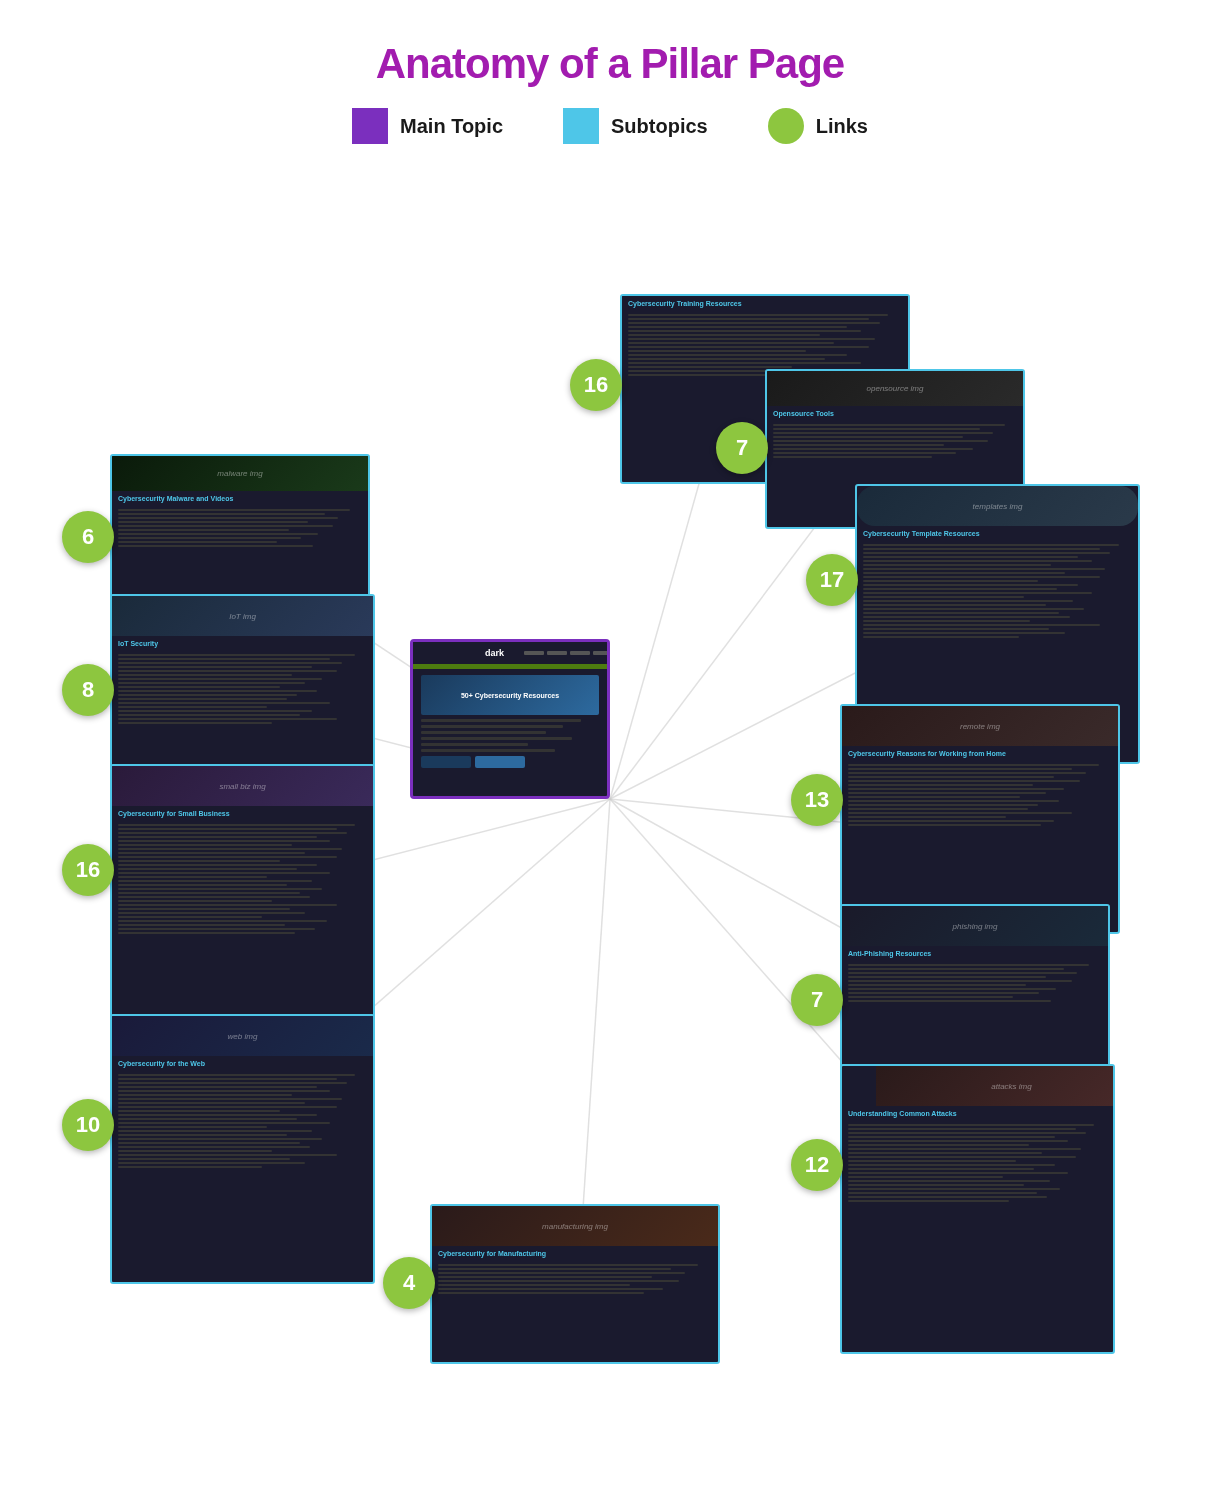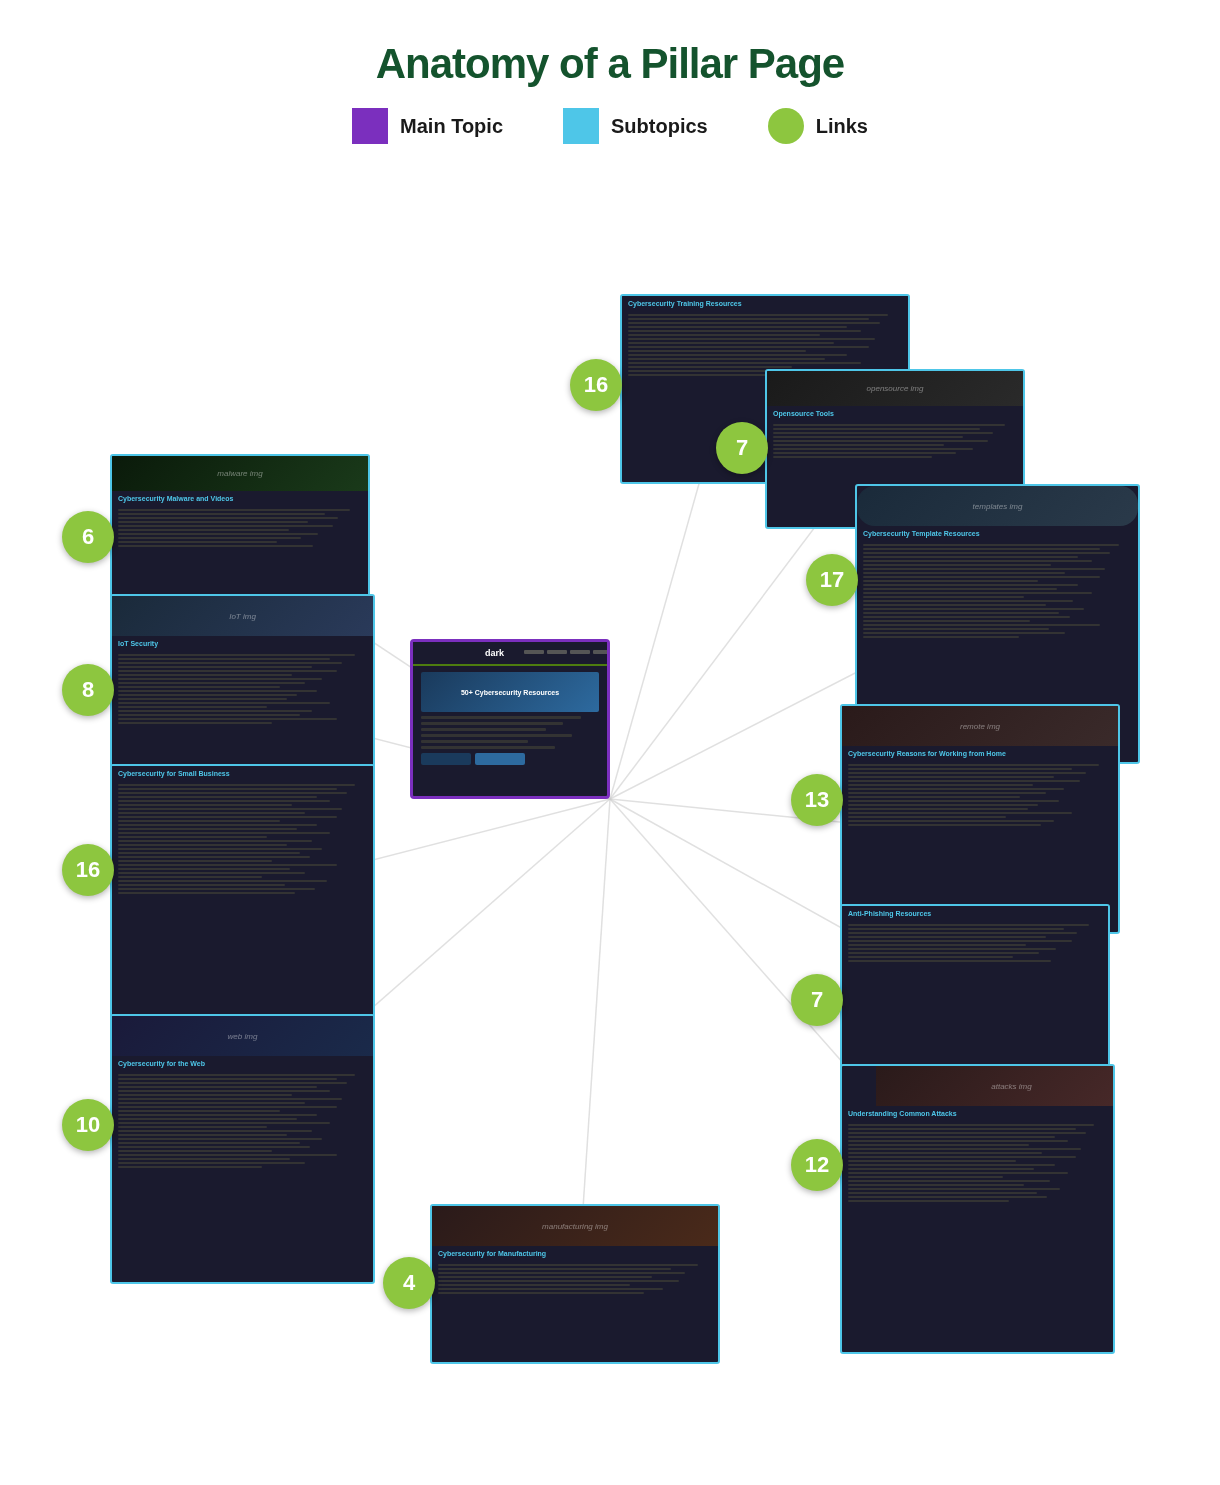--- a/index.html
+++ b/index.html
@@ -9,21 +9,21 @@
       background: #ffffff;
       font-family: Arial, sans-serif;
       position: relative;
       overflow-x: hidden;
     }
 
     .page-title {
       text-align: center;
       font-size: 42px;
       font-weight: 900;
-      color: #14532d;
+      color: #a21caf;
       padding-top: 40px;
       padding-bottom: 20px;
       letter-spacing: -1px;
     }
 
     .legend {
       display: flex;
       justify-content: center;
       align-items: center;
       gap: 60px;
@@ -88,23 +88,23 @@
       background: #1a1a2e;
       border: 3px solid #7b2fbe;
       border-radius: 4px;
       overflow: hidden;
       z-index: 10;
     }
 
     .center-card-header {
       background: #1a1a2e;
       padding: 6px 8px;
-      border-bottom: 2px solid #4d7c0f;
-      display: flex;
-      align-items: flex-start;
+      border-bottom: 5px solid #4d7c0f;
+      display: flex;
+      align-items: center;
       gap: 20px;
     }
 
     .center-card-dot {
       width: 5px;
       height: 5px;
       border-radius: 50%;
       background: #555;
     }
 
@@ -492,20 +492,25 @@
         <div class="card-line" style="width:60%"></div>
       <div class="card-line" style="width:78%"></div>
         <div class="card-line" style="width:73%"></div>
       <div class="card-line" style="width:88%"></div>
         <div class="card-line" style="width:62%"></div>
     </div>
   </div>
   <div class="badge" style="left: 62px; top: 490px;">8</div>
 
   <div class="subtopic-card" style="left: 110px; top: 590px; width: 265px; height: 320px;">
+    <div class="card-header-img" style="height:40px;">
+        <div class="img-small-business" style="width:100%;height:100%;">
+          <div class="small-img-content">small biz img</div>
+        </div>
+      </div>
     <div class="card-title-bar">
         <div class="card-title-text">Cybersecurity for Small Business</div>
       </div>
     <div class="card-content-lines">
       <div class="card-line" style="width:95%"></div>
         <div class="card-line" style="width:88%"></div>
       <div class="card-line" style="width:92%"></div>
         <div class="card-line" style="width:80%"></div>
       <div class="card-line" style="width:85%"></div>
         <div class="card-line" style="width:70%"></div>
@@ -559,20 +564,25 @@
         <div class="card-line" style="width:68%"></div>
       <div class="card-line" style="width:85%"></div>
         <div class="card-line" style="width:60%"></div>
       <div class="card-line" style="width:78%"></div>
         <div class="card-line" style="width:73%"></div>
     </div>
   </div>
   <div class="badge" style="left: 791px; top: 600px;">13</div>
 
   <div class="subtopic-card" style="left: 840px; top: 730px; width: 270px; height: 190px;">
+    <div class="card-header-img" style="height:40px;">
+        <div class="img-phishing" style="width:100%;height:100%;">
+          <div class="small-img-content">phishing img</div>
+        </div>
+      </div>
     <div class="card-title-bar">
         <div class="card-title-text">Anti-Phishing Resources</div>
       </div>
     <div class="card-content-lines">
       <div class="card-line" style="width:95%"></div>
         <div class="card-line" style="width:85%"></div>
       <div class="card-line" style="width:90%"></div>
         <div class="card-line" style="width:78%"></div>
       <div class="card-line" style="width:88%"></div>
         <div class="card-line" style="width:70%"></div>

